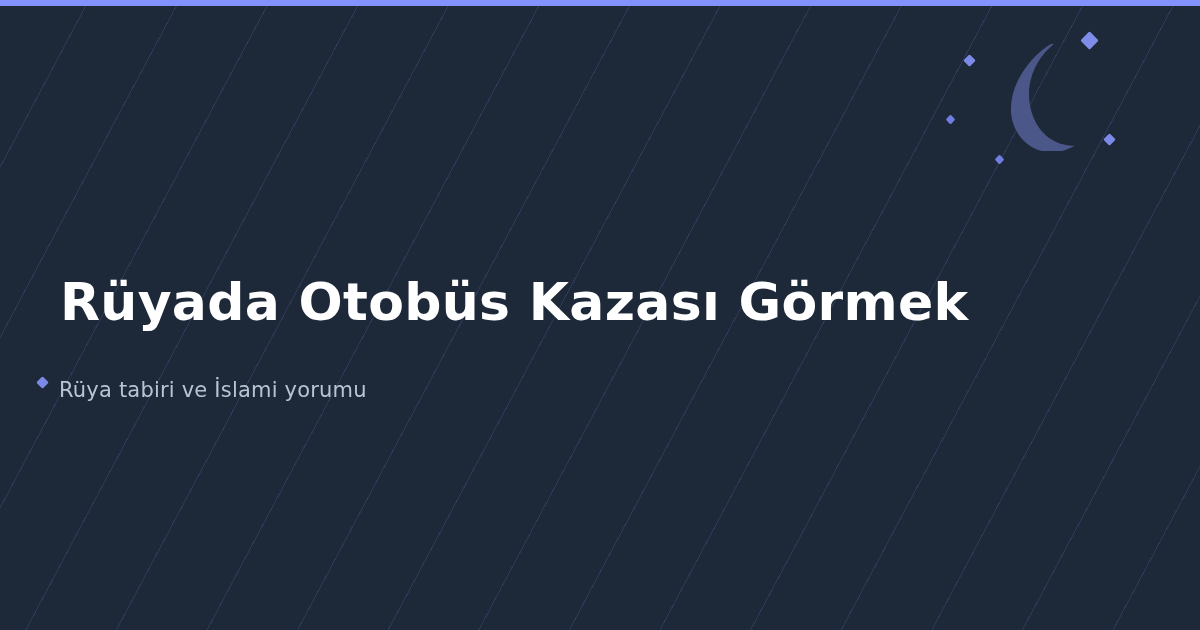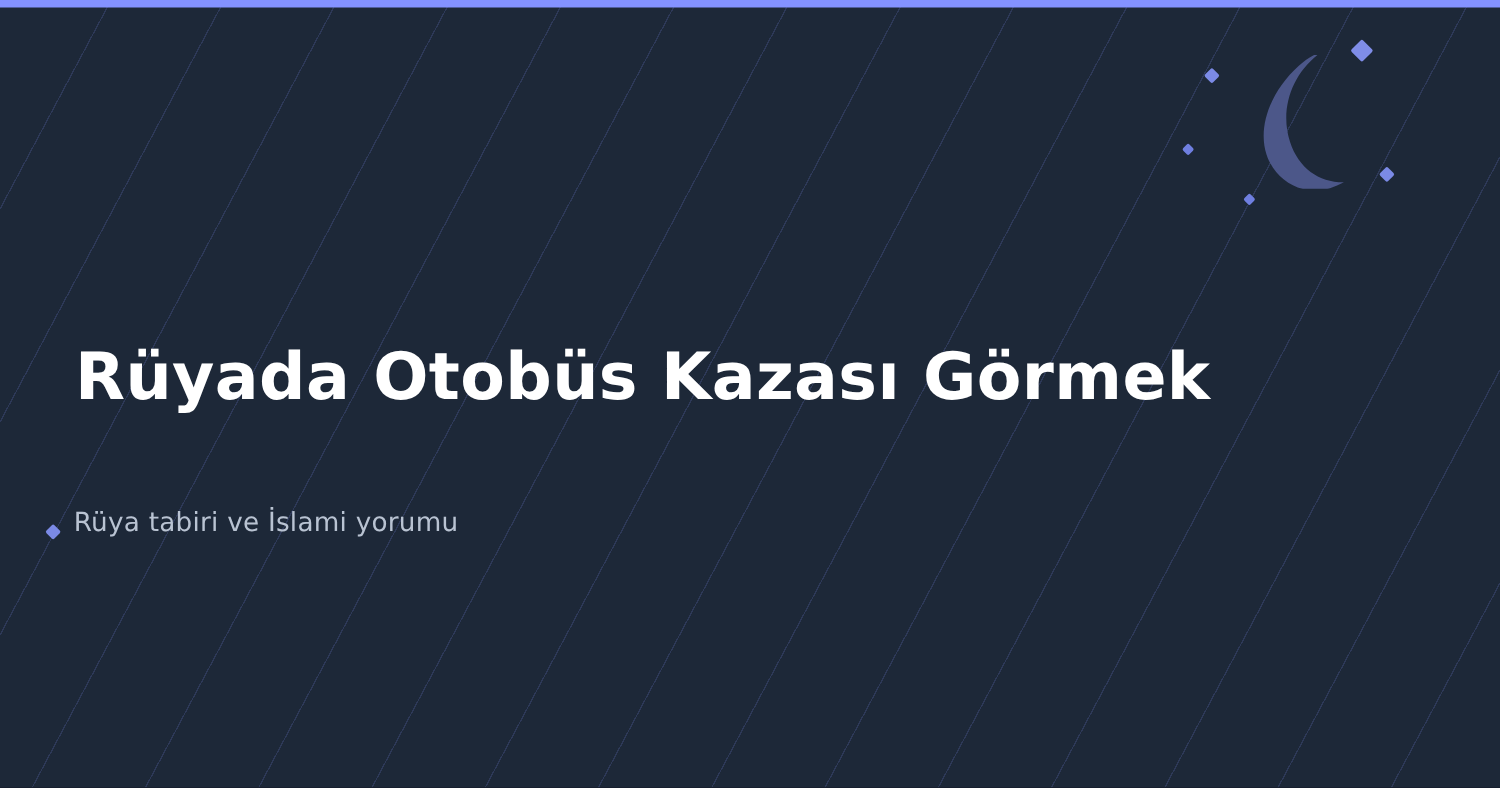--- a/index.html
+++ b/index.html
@@ -84,23 +84,22 @@
     line-height: 1.16;
     letter-spacing: 0.3px;
     color: #ffffff;
   }
 
   .bullet-row {
     position: absolute;
     left: 38px;
     top: 378px;
     display: flex;
-    align-items: flex-end;
+    align-items: flex-start;
     gap: 12px;
-    margin-top: 28px;
   }
   .bullet-dot {
     width: 9px;
     height: 9px;
     background: #7b8ae6;
     transform: rotate(45deg);
     border-radius: 1.5px;
     flex: none;
   }
   .bullet-text {

